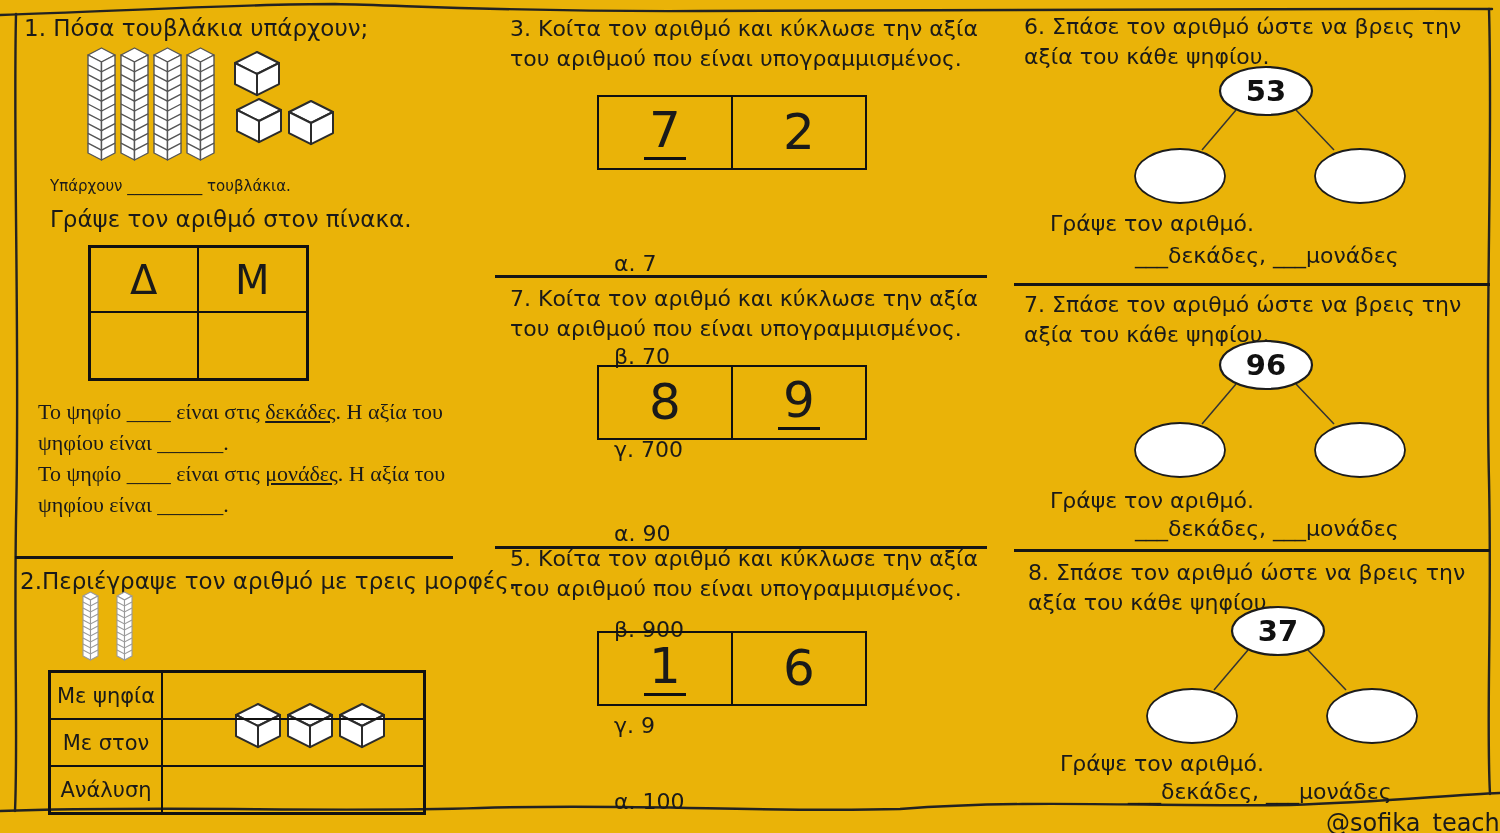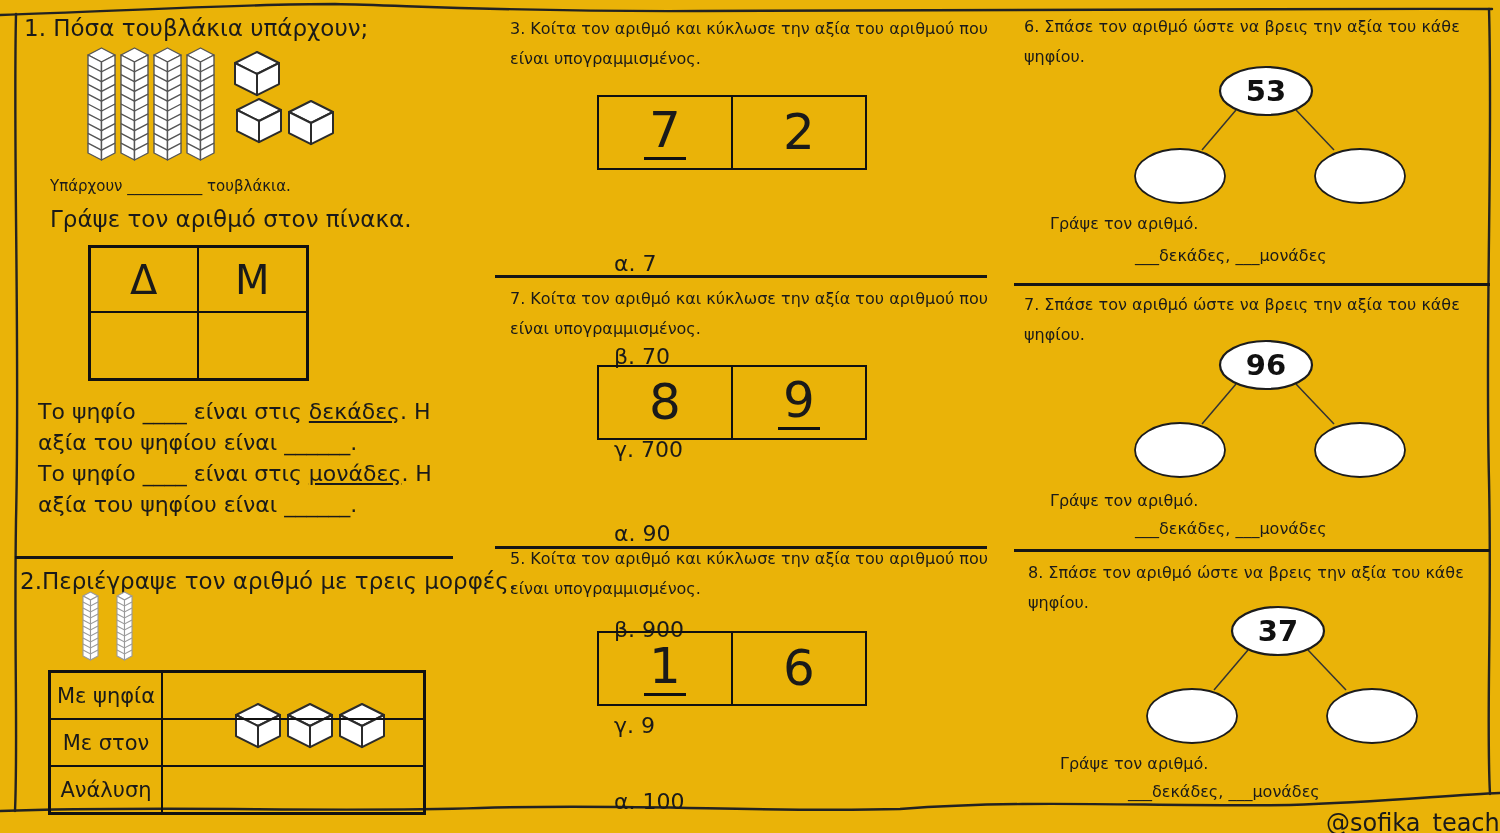--- a/index.html
+++ b/index.html
@@ -1,30 +1,30 @@
 <!DOCTYPE html>
 <html><head>
 <meta charset="utf-8">
 <style>
   html,body{margin:0;padding:0;background:#fff;}
   .page{position:relative;width:1500px;height:833px;background:#eab308;
         font-family:"DejaVu Sans","Liberation Sans",sans-serif;color:#1a1a1a;overflow:hidden;}
   .abs{position:absolute;}
-  .t{font-size:16px;line-height:30px;white-space:nowrap;}
+  .t{font-size:22px;line-height:30px;white-space:nowrap;}
   .wrap{white-space:normal;}
   
   .pv-table{left:88px;top:245px;width:215px;height:130px;border:3px solid #111;
             display:grid;grid-template-columns:1fr 1fr;grid-template-rows:1fr 1fr;}
   .pv-cell{border-right:2px solid #111;border-bottom:2px solid #111;
            display:flex;align-items:center;justify-content:center;}
   .pv-cell:nth-child(2n){border-right:none;}
   .pv-cell:nth-child(n+3){border-bottom:none;}
   .pv-hdr{font-size:40px;}
   
-  .stmts{left:38px;top:396px;width:436px;font-size:22px;line-height:31px;}
+  .stmts{left:38px;top:396px;width:436px;font-size:22px;line-height:31px;font-family:Liberation Serif, serif;}
   .uw{text-decoration:underline;}
   
   .form-table{left:48px;top:670px;width:372px;border:3px solid #111;}
   .form-row{display:flex;height:45px;border-bottom:2px solid #111;}
   .form-row:last-child{border-bottom:none;}
   .form-label{width:110px;border-right:2px solid #111;display:flex;align-items:center;
               justify-content:center;font-size:21px;}
   .form-blank{flex:1;}
   
   .numbox{display:flex;border:2.5px solid #111;width:266px;height:71px;}

